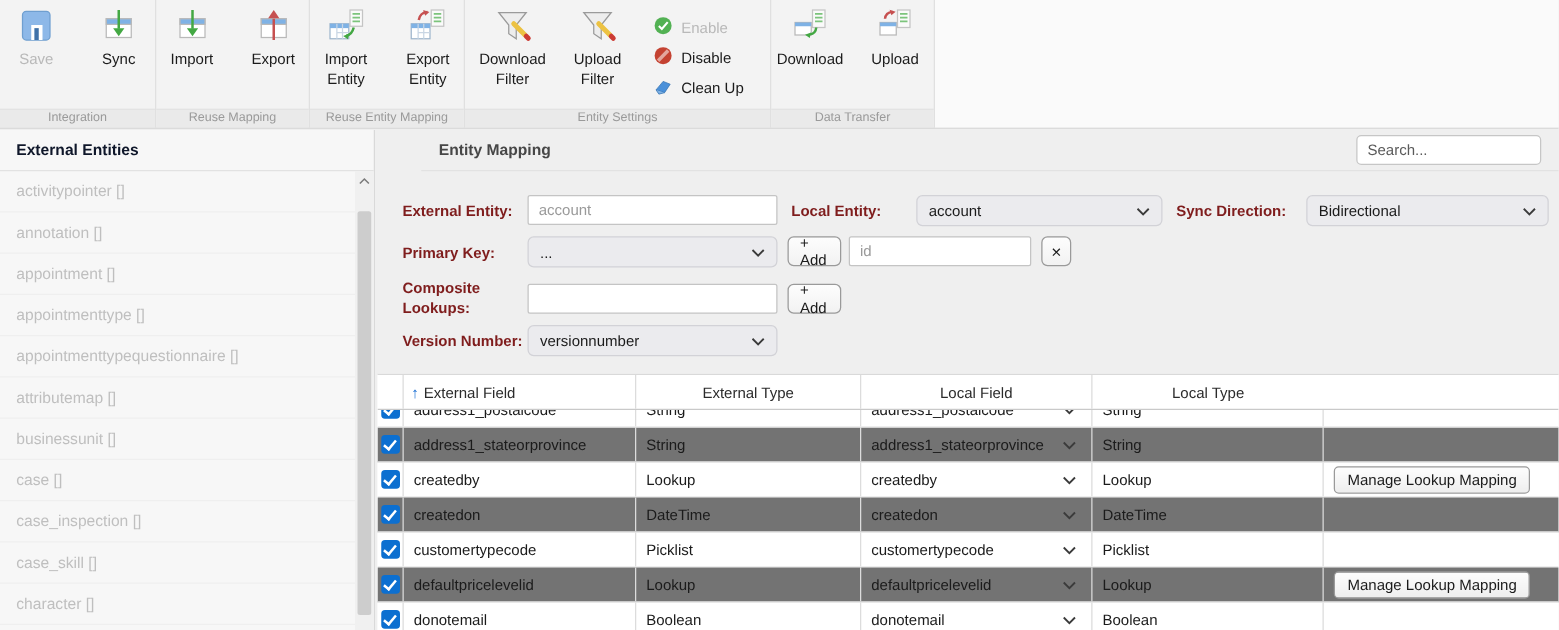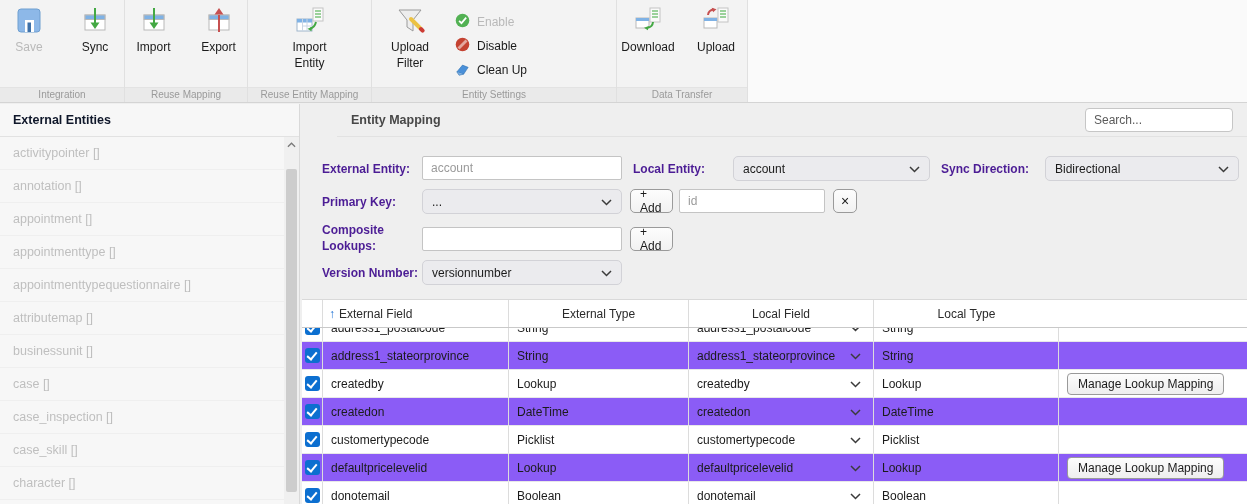--- a/index.html
+++ b/index.html
@@ -44,21 +44,21 @@
   
   .main { position:absolute; top:104px; left:301px; width:946px; height:400px; background:#efefef; }
   .main-header { position:relative; height:33px; border-bottom:1px solid #e2e2e2;margin-left:36px; }
   .main-title { line-height:32px; padding-left:14px; font-weight:bold; font-size:12.5px; color:#474747; }
   .search-input { position:absolute; top:4px; right:14px; width:148px; height:24px;
     background:#fff; border:1px solid #c6c6c6; border-radius:4px; padding:0 8px;
     font:12px "Liberation Sans", sans-serif; color:#333; }
   .search-input::placeholder { color:#5a5a5a; }
 
   .form { position:relative; height:158px; }
-  .flabel { position:absolute; font-weight:bold; color:#4c1d95; white-space:nowrap; }
+  .flabel { position:absolute; font-weight:bold; color:#7f1d1d; white-space:nowrap; }
   .flabel.wrap { white-space:normal; width:96px; line-height:1.3; }
   .tinput { position:absolute; height:24px; background:#fff; border:1px solid #c4c4c4;
     border-radius:2px; padding:0 8px; font:12px "Liberation Sans", sans-serif; }
   .tinput.grayval { color:#9a9a9a; }
   .combo { position:absolute; height:25px; background:#ebebee; border:1px solid #d2d2d7;
     border-radius:5px; display:flex; align-items:center; justify-content:space-between;
     padding:0 9px; color:#1b1b1b; cursor:default; }
   .btn { position:absolute; height:24px; background:linear-gradient(#fdfdfd,#f2f2f2);
     border:1px solid #9a9a9a; border-radius:5px; display:flex; align-items:center;
     justify-content:center; font:12px "Liberation Sans", sans-serif; color:#1b1b1b;
@@ -67,21 +67,21 @@
   
   .table { position:absolute; top:195px; left:1px; right:0; bottom:0; background:#fff;
     border-top:1px solid #d9d9d9; overflow:hidden; }
   .tr { display:grid; grid-template-columns:21px 186px 180px 185px 185px 1fr;
     height:28px; align-items:center; border-bottom:1px solid #e8e8e8; background:#fff; }
   .tr > div { height:100%; display:flex; align-items:center; border-right:1px solid #dcdcdc; overflow:hidden; }
   .tr > div:last-child { border-right:none; }
   .tr.head { border-bottom:1px solid #c9c9c9; color:#2b2b2b; }
   .tr.head > div { justify-content:center; }
   .tr.head > div.c-extf { justify-content:flex-start; padding-left:6px; gap:4px; }
-  .tr.alt { background:#8b5cf6; }
+  .tr.alt { background:#737373; }
   .cell-text { padding-left:8px; white-space:nowrap; }
   .c-check { justify-content:center; }
   .checkbox { position:relative; width:15px; height:15px; background:#0c6fd0;
     border-radius:3px; flex:0 0 auto; cursor:default; }
   .checkbox::after { content:""; position:absolute; left:4.6px; top:1.8px; width:4px;
     height:8px; border:solid #fff; border-width:0 2px 2px 0; transform:rotate(40deg); }
   .c-localf { justify-content:space-between !important; padding-right:12px; }
   .sort-arrow { color:#1a6fd4; font-weight:bold; }
   .mbtn { height:22px; margin-left:8px; background:linear-gradient(#fdfdfd,#eeeeee);
     border:1px solid #9a9a9a; border-radius:4px; display:flex; align-items:center;
@@ -159,26 +159,50 @@
               <path d="M20 5 h6 M20 8 h6 M20 11 h6" stroke="#7cc47c" stroke-width="1.4"></path>
               <rect x="2" y="13" width="15" height="12" fill="#fff" stroke="#9fb6cc"></rect>
               <rect x="2" y="13" width="15" height="3.5" fill="#7fb2e5"></rect>
               <path d="M7 20 h10 M7.5 13 v12 M12 13 v12" stroke="#c9d6e4" stroke-width="1"></path>
               <path d="M21 16 q-1.5 6 -6 6.5" fill="none" stroke="#43a843" stroke-width="2"></path>
               <path d="M12.5 22.7 l5 -2 l-1.2 4.6 Z" fill="#43a843"></path>
             </svg>
         </span>
         <span class="rlabel">Import Entity</span>
       </div>
+      <div class="rbtn">
+        <span class="ricon">
+          <svg width="30" height="30" viewBox="0 0 30 30">
+              <rect x="18" y="2" width="10" height="13" fill="#fafafa" stroke="#c4c4c4"></rect>
+              <path d="M20 5 h6 M20 8 h6 M20 11 h6" stroke="#7cc47c" stroke-width="1.4"></path>
+              <rect x="2" y="13" width="15" height="12" fill="#fff" stroke="#9fb6cc"></rect>
+              <rect x="2" y="13" width="15" height="3.5" fill="#7fb2e5"></rect>
+              <path d="M7 20 h10 M7.5 13 v12 M12 13 v12" stroke="#c9d6e4" stroke-width="1"></path>
+              <path d="M8 10 q1 -6 7 -6.5" fill="none" stroke="#c65050" stroke-width="2"></path>
+              <path d="M16.5 3.5 l-5 -1.6 l1.6 4.6 Z" fill="#c65050"></path>
+            </svg>
+        </span>
+        <span class="rlabel">Export Entity</span>
+      </div>
     </div>
     <div class="rgroup-label">Reuse Entity Mapping</div>
   </div>
 
   <div class="rgroup" style="width:245px">
     <div class="rbtns" style="justify-content:flex-start; padding-left:8px;">
+      <div class="rbtn">
+        <span class="ricon">
+          <svg width="30" height="30" viewBox="0 0 30 30">
+              <path d="M4 4 H26 L18 14 V25 L12 21 V14 Z" fill="#ededed" stroke="#9a9a9a"></path>
+              <path d="M16 13 l9 9" stroke="#ecc243" stroke-width="4" stroke-linecap="round"></path>
+              <path d="M26 23 l1.6 1.6" stroke="#cc3b33" stroke-width="4" stroke-linecap="round"></path>
+            </svg>
+        </span>
+        <span class="rlabel">Download Filter</span>
+      </div>
       <div class="rbtn">
         <span class="ricon">
           <svg width="30" height="30" viewBox="0 0 30 30">
               <path d="M4 4 H26 L18 14 V25 L12 21 V14 Z" fill="#ededed" stroke="#9a9a9a"></path>
               <path d="M16 13 l9 9" stroke="#ecc243" stroke-width="4" stroke-linecap="round"></path>
               <path d="M26 23 l1.6 1.6" stroke="#cc3b33" stroke-width="4" stroke-linecap="round"></path>
             </svg>
         </span>
         <span class="rlabel">Upload Filter</span>
       </div>

